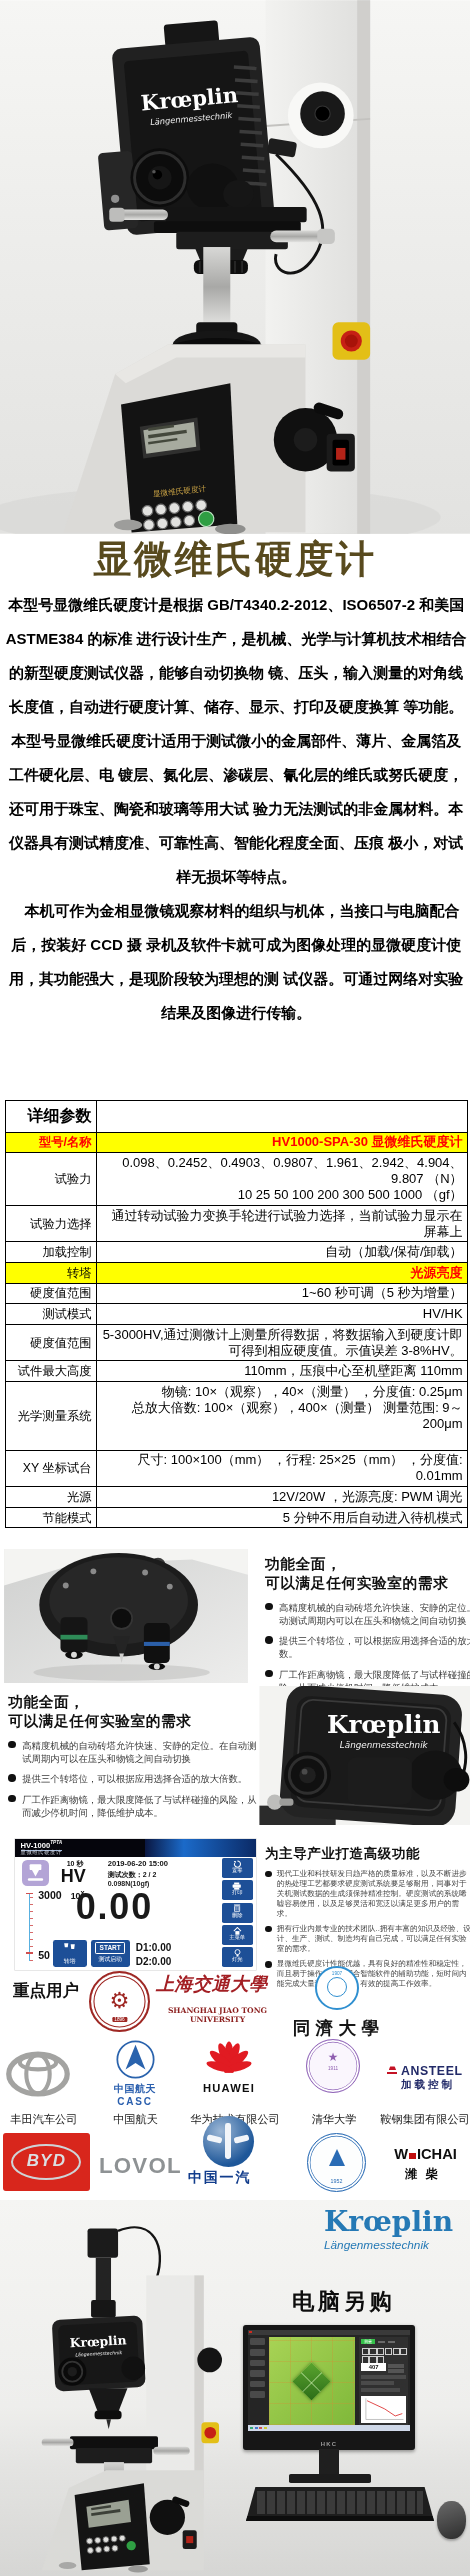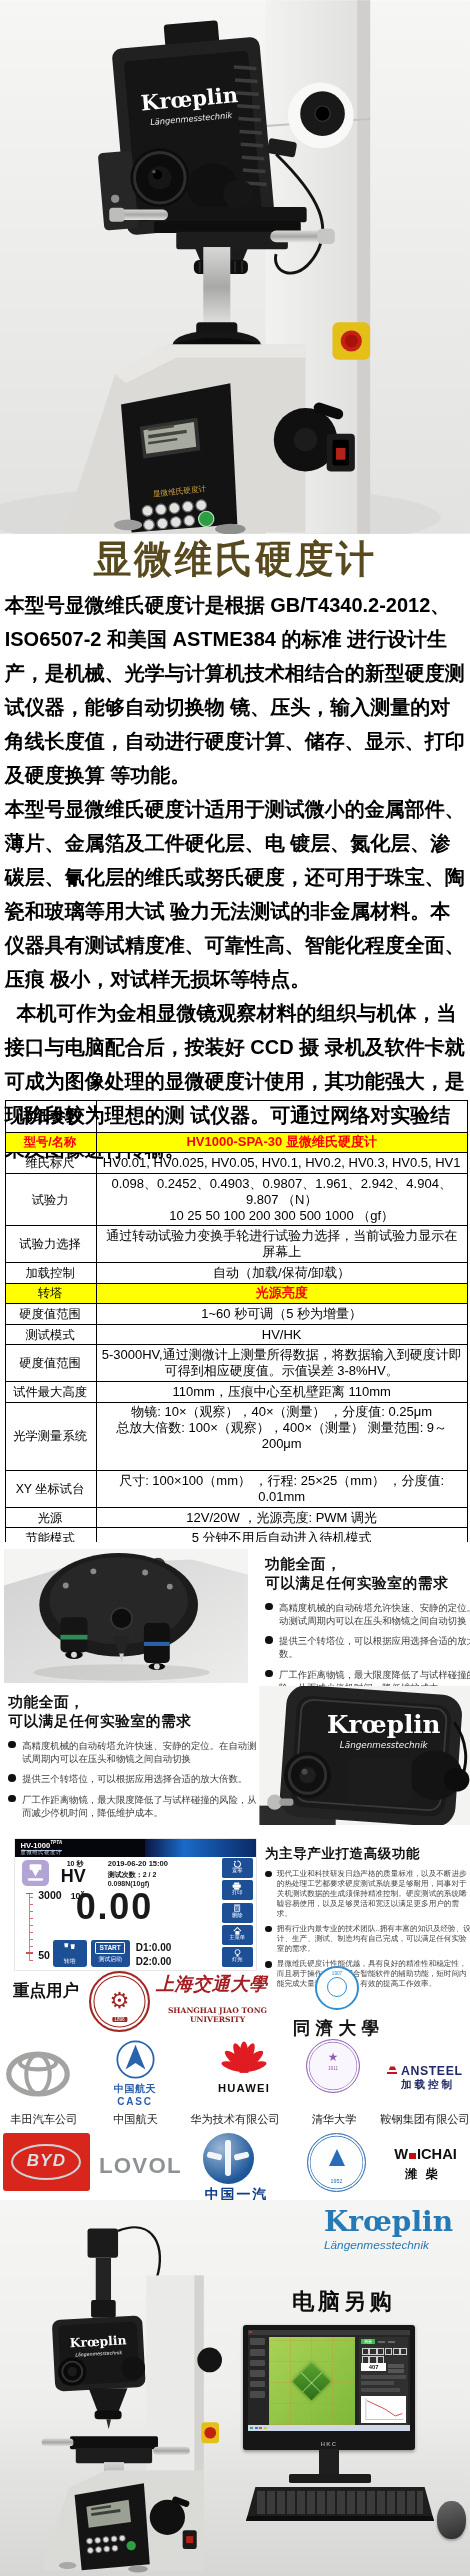--- a/index.html
+++ b/index.html
@@ -11,28 +11,28 @@
   .hero{top:0;height:534px;}
   .hero svg{display:block;}
 
   
   .title{position:absolute;top:533px;left:0;width:470px;height:52px;margin:0;
          text-align:center;font-size:38px;font-weight:bold;color:#584a1e;
          letter-spacing:2.4px;line-height:52px;}
 
   
   .intro{position:absolute;top:588px;left:4.7px;width:463px;color:#000;}
-  .intro p{margin:0;font-size:20px;font-weight:bold;line-height:34px;letter-spacing:0;}
+  .intro p{margin:0;font-size:15px;font-weight:bold;line-height:34px;letter-spacing:0;text-align:center;}
   .intro p.indent{text-indent:11.8px;}
 
   
   .specs-wrap{position:absolute;top:1100px;left:4.7px;width:463px;height:442px;overflow:hidden;}
   table.specs{border-collapse:collapse;width:463px;table-layout:fixed;}
   .specs th,.specs td{border:1.2px solid #000;padding:1.8px 4.1px;vertical-align:middle;
-        font-size:13px;line-height:16px;color:#000;font-weight:normal;text-align:center;}
+        font-size:13px;line-height:16px;color:#000;font-weight:normal;text-align:right;}
   .specs th{width:83px;padding-left:2.9px;font-size:12.3px;white-space:nowrap;overflow:hidden;}
   .specs tr.row-head th{font-size:16px;font-weight:bold;height:27px;}
   .specs tr.hl th,.specs tr.hl td{background:#ffff00;}
   .specs tr.red-row th,.specs tr.red-row td{color:#ff0000;font-weight:bold;}
   .specs td .red{color:#ff0000;font-weight:bold;}
   .specs td div{min-height:0;}
 
   
   .feature1{top:1549px;height:136px;}
   .feature2{top:1686px;height:142px;}
@@ -133,21 +133,21 @@
            clip-path:polygon(0 100%,20% 0,80% 0,100% 100%);}
   .an-icon::after{content:"";position:absolute;left:0;top:5.3px;width:10px;height:2.4px;background:#c41325;}
   .an-en{font-size:12.3px;font-weight:bold;color:#222a68;letter-spacing:0.6px;text-align:left;}
   .an-cn{font-size:10.6px;font-weight:bold;color:#222a68;letter-spacing:2.9px;text-align:left;}
   .cust-label{position:absolute;top:141px;font-size:11.2px;color:#1c1c1c;text-align:center;white-space:nowrap;}
   .byd{position:absolute;left:2.9px;top:162px;width:87px;height:58px;background:#d8261c;border-radius:2.9px;}
   .byd .oval{position:absolute;left:50%;top:50%;transform:translate(-50%,-50%);width:66px;height:32px;
            border:2.4px solid #cfd3d6;border-radius:50%;text-align:center;
            font-size:17px;font-weight:bold;font-style:italic;color:#dbdfe2;line-height:29px;letter-spacing:1.2px;}
   .lovol{position:absolute;left:99px;top:182px;font-size:22.3px;font-weight:bold;color:#8e9294;letter-spacing:1.2px;}
-  .faw{position:absolute;left:188px;top:162px;width:80px;text-align:right;text-decoration:underline;}
+  .faw{position:absolute;left:188px;top:145px;width:80px;text-align:left;}
   .faw-circle{width:51px;height:51px;margin:0 auto;border-radius:50%;position:relative;
            background:radial-gradient(circle at 35% 30%,#9db8d6,#1e5799 70%);}
   .faw-circle .bar{position:absolute;left:50%;top:7px;width:5.9px;height:36px;margin-left:-2.9px;
            background:#f2f5f9;border-radius:2.4px;}
   .faw-circle .wingl,.faw-circle .wingr{position:absolute;top:20px;width:15.3px;height:5.9px;background:#f2f5f9;border-radius:2.4px;}
   .faw-circle .wingl{left:4.7px;transform:rotate(14deg);}
   .faw-circle .wingr{right:4.7px;transform:rotate(-14deg);}
   .faw-text{margin-top:2.4px;font-size:14px;font-weight:bold;color:#123d8c;letter-spacing:1.8px;}
   .buaa{position:absolute;left:306px;top:162px;width:61px;text-align:center;}
   .buaa-seal{width:59px;height:59px;margin:0 auto;border:1.8px solid #2a6cb5;border-radius:50%;
@@ -344,24 +344,20 @@
     <tbody>
       <tr class="row-head">
         <th>详细参数</th>
         <td></td>
           </tr>
       <tr class="hl red-row">
         <th>型号/名称</th>
         <td>HV1000-SPA-30 显微维氏硬度计</td>
           </tr>
       <tr>
-        <th>维氏标尺</th>
-        <td>HV0.01, HV0.025, HV0.05, HV0.1, HV0.2, HV0.3, HV0.5, HV1</td>
-          </tr>
-      <tr>
         <th>试验力</th>
         <td>
           <div>0.098、0.2452、0.4903、0.9807、1.961、2.942、4.904、9.807 （N）</div>
           <div>10 25 50 100 200 300 500 1000 （gf）</div>
             </td>
           </tr>
       <tr>
         <th>试验力选择</th>
         <td>通过转动试验力变换手轮进行试验力选择，当前试验力显示在屏幕上</td>
           </tr>
@@ -622,21 +618,21 @@
 
     <div class="logo-cell" style="left:108px;top:68px;width:54px;">
       <svg width="41" height="41" viewBox="0 0 70 70">
         <circle cx="35" cy="35" r="31" fill="none" stroke="#2a63ad" stroke-width="3"></circle>
         <path d="M35,10 L52,52 L35,41 L18,52 Z" fill="#2a63ad"></path>
       </svg>
       <div class="casc-cn">中国航天</div>
       <div class="casc-en">CASC</div>
     </div>
 
-    <div class="logo-cell" style="left:208px;top:69px;width:72px;">
+    <div class="logo-cell" style="left:193px;top:69px;width:72px;">
       <svg width="56" height="39" viewBox="0 0 96 66">
         <g fill="#e11b22">
           <ellipse cx="48" cy="30" rx="8" ry="28"></ellipse>
           <ellipse cx="48" cy="30" rx="8" ry="28" transform="rotate(24 48 42)"></ellipse>
           <ellipse cx="48" cy="30" rx="8" ry="28" transform="rotate(-24 48 42)"></ellipse>
           <ellipse cx="48" cy="30" rx="8" ry="26" transform="rotate(50 48 46)"></ellipse>
           <ellipse cx="48" cy="30" rx="8" ry="26" transform="rotate(-50 48 46)"></ellipse>
           <ellipse cx="48" cy="32" rx="7" ry="22" transform="rotate(74 48 50)"></ellipse>
           <ellipse cx="48" cy="32" rx="7" ry="22" transform="rotate(-74 48 50)"></ellipse>
         </g>

